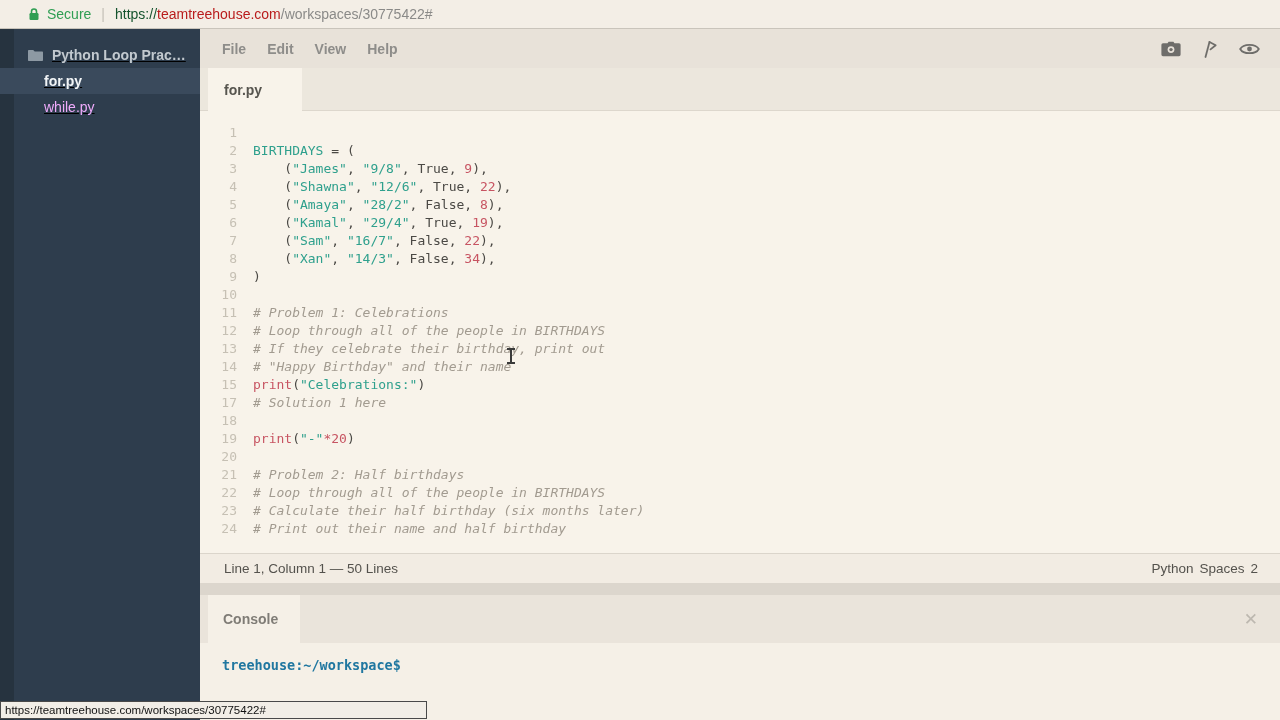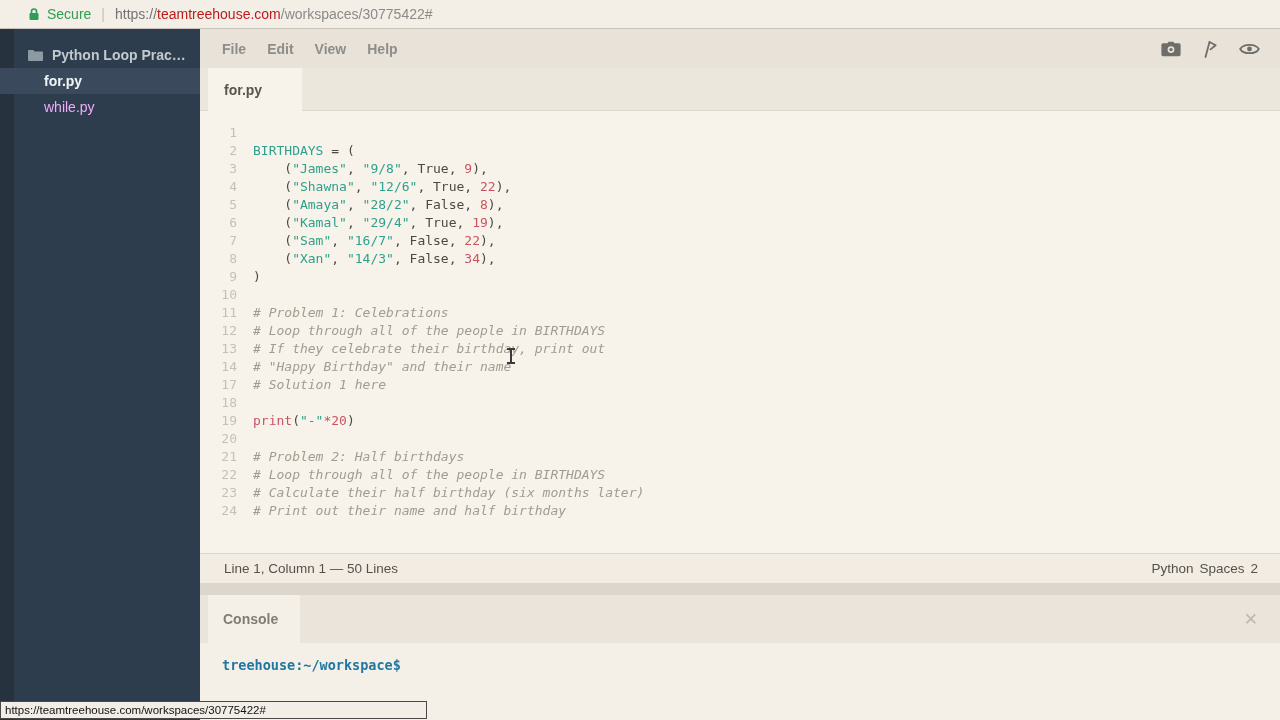--- a/index.html
+++ b/index.html
@@ -7,27 +7,27 @@
               font-family:"Liberation Sans", sans-serif; }
   #page { position:relative; width:1280px; height:720px; }
 
   
   #browser-bar { position:absolute; left:0; top:0; width:1280px; height:29px;
     background:#f3eee6; border-bottom:1px solid #c9c4bb;
     display:flex; align-items:center; font-size:14px; }
   #browser-bar .lock { margin-left:28px; display:flex; align-items:center; }
   #browser-bar .secure { color:#2f9e53; margin-left:7px; font-weight:400; }
   #browser-bar .sep { color:#c4bfb6; margin:0 10px; font-weight:300; }
-  #browser-bar .scheme { color:#737373; }
+  #browser-bar .scheme { color:#14532d; }
   #browser-bar .host { color:#b91c1c; }
   #browser-bar .path { color:#8a8a88; }
 
   
   #sidebar { position:absolute; left:0; top:29px; width:200px; height:691px;
-    background:#2e3d4d; }
+    background:#2e3d4d;text-decoration:underline; }
   #sidebar .edge-strip { position:absolute; left:0; top:0; width:14px; height:100%;
     background:#26333f; }
   .project-row { position:relative; margin-top:13px; height:26px;
     display:flex; align-items:center; padding-left:28px; }
   .project-row .label { color:#c2c9cf; font-size:14px; font-weight:700; margin-left:9px;
     white-space:nowrap; }
   .file-row { position:relative; height:26px; display:flex; align-items:center;
     padding-left:44px; font-size:14px; color:#f0abfc; cursor:pointer; }
   .file-row.active { background:#3a4a5c; color:#f2f5f7; font-weight:700; }
 
@@ -179,20 +179,21 @@
           <div class="code-line"><span class="ln">5</span><span class="code"><span class="pun">    (</span><span class="str">"Amaya"</span><span class="pun">, </span><span class="str">"28/2"</span><span class="pun">, False, </span><span class="num">8</span><span class="pun">),</span></span></div>
           <div class="code-line"><span class="ln">6</span><span class="code"><span class="pun">    (</span><span class="str">"Kamal"</span><span class="pun">, </span><span class="str">"29/4"</span><span class="pun">, True, </span><span class="num">19</span><span class="pun">),</span></span></div>
           <div class="code-line"><span class="ln">7</span><span class="code"><span class="pun">    (</span><span class="str">"Sam"</span><span class="pun">, </span><span class="str">"16/7"</span><span class="pun">, False, </span><span class="num">22</span><span class="pun">),</span></span></div>
           <div class="code-line"><span class="ln">8</span><span class="code"><span class="pun">    (</span><span class="str">"Xan"</span><span class="pun">, </span><span class="str">"14/3"</span><span class="pun">, False, </span><span class="num">34</span><span class="pun">),</span></span></div>
           <div class="code-line"><span class="ln">9</span><span class="code"><span class="pun">)</span></span></div>
           <div class="code-line"><span class="ln">10</span><span class="code"></span></div>
           <div class="code-line"><span class="ln">11</span><span class="code"><span class="cm"># Problem 1: Celebrations</span></span></div>
           <div class="code-line"><span class="ln">12</span><span class="code"><span class="cm"># Loop through all of the people in BIRTHDAYS</span></span></div>
           <div class="code-line"><span class="ln">13</span><span class="code"><span class="cm"># If they celebrate their birthday, print out</span></span></div>
           <div class="code-line"><span class="ln">14</span><span class="code"><span class="cm"># "Happy Birthday" and their name</span></span></div>
+          <div class="code-line"><span class="ln">15</span><span class="code"><span class="kw">print</span><span class="pun">(</span><span class="str">"Celebrations:"</span><span class="pun">)</span></span></div>
           <div class="code-line"><span class="ln">17</span><span class="code"><span class="cm"># Solution 1 here</span></span></div>
           <div class="code-line"><span class="ln">18</span><span class="code"></span></div>
           <div class="code-line"><span class="ln">19</span><span class="code"><span class="kw">print</span><span class="pun">(</span><span class="str">"-"</span><span class="op">*</span><span class="num">20</span><span class="pun">)</span></span></div>
           <div class="code-line"><span class="ln">20</span><span class="code"></span></div>
           <div class="code-line"><span class="ln">21</span><span class="code"><span class="cm"># Problem 2: Half birthdays</span></span></div>
           <div class="code-line"><span class="ln">22</span><span class="code"><span class="cm"># Loop through all of the people in BIRTHDAYS</span></span></div>
           <div class="code-line"><span class="ln">23</span><span class="code"><span class="cm"># Calculate their half birthday (six months later)</span></span></div>
           <div class="code-line"><span class="ln">24</span><span class="code"><span class="cm"># Print out their name and half birthday</span></span></div>
         </div>
     </div>

